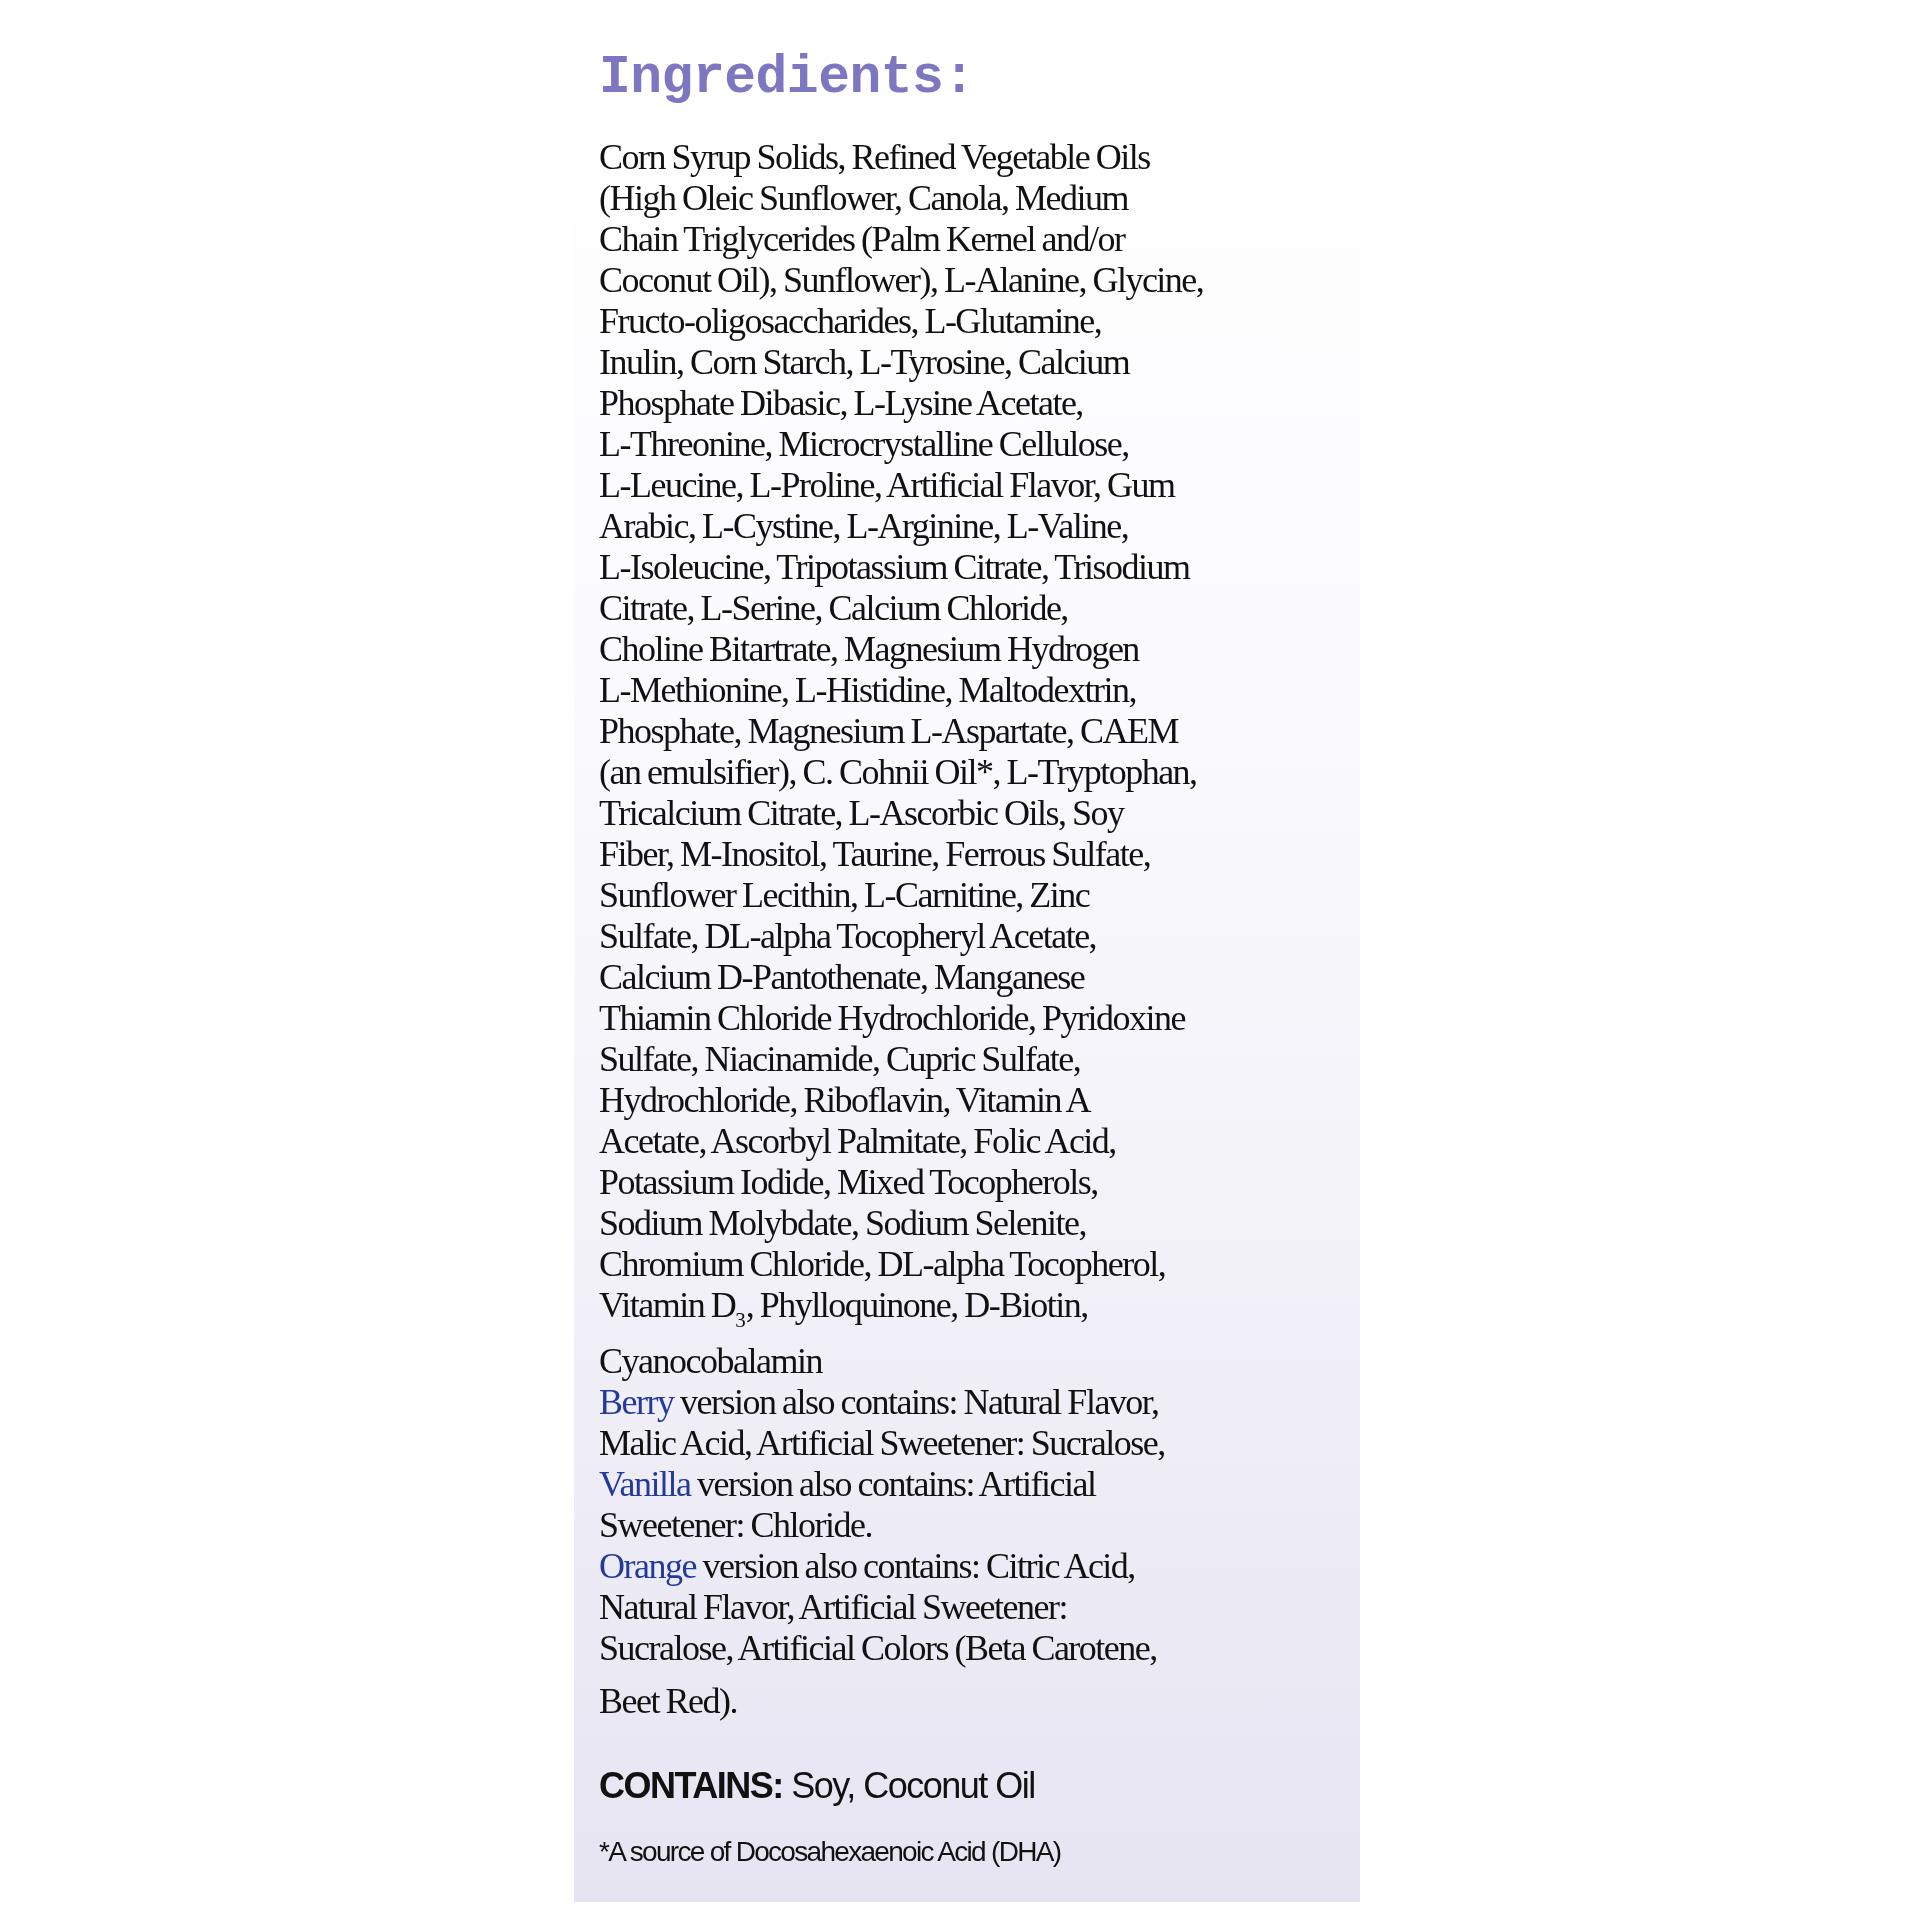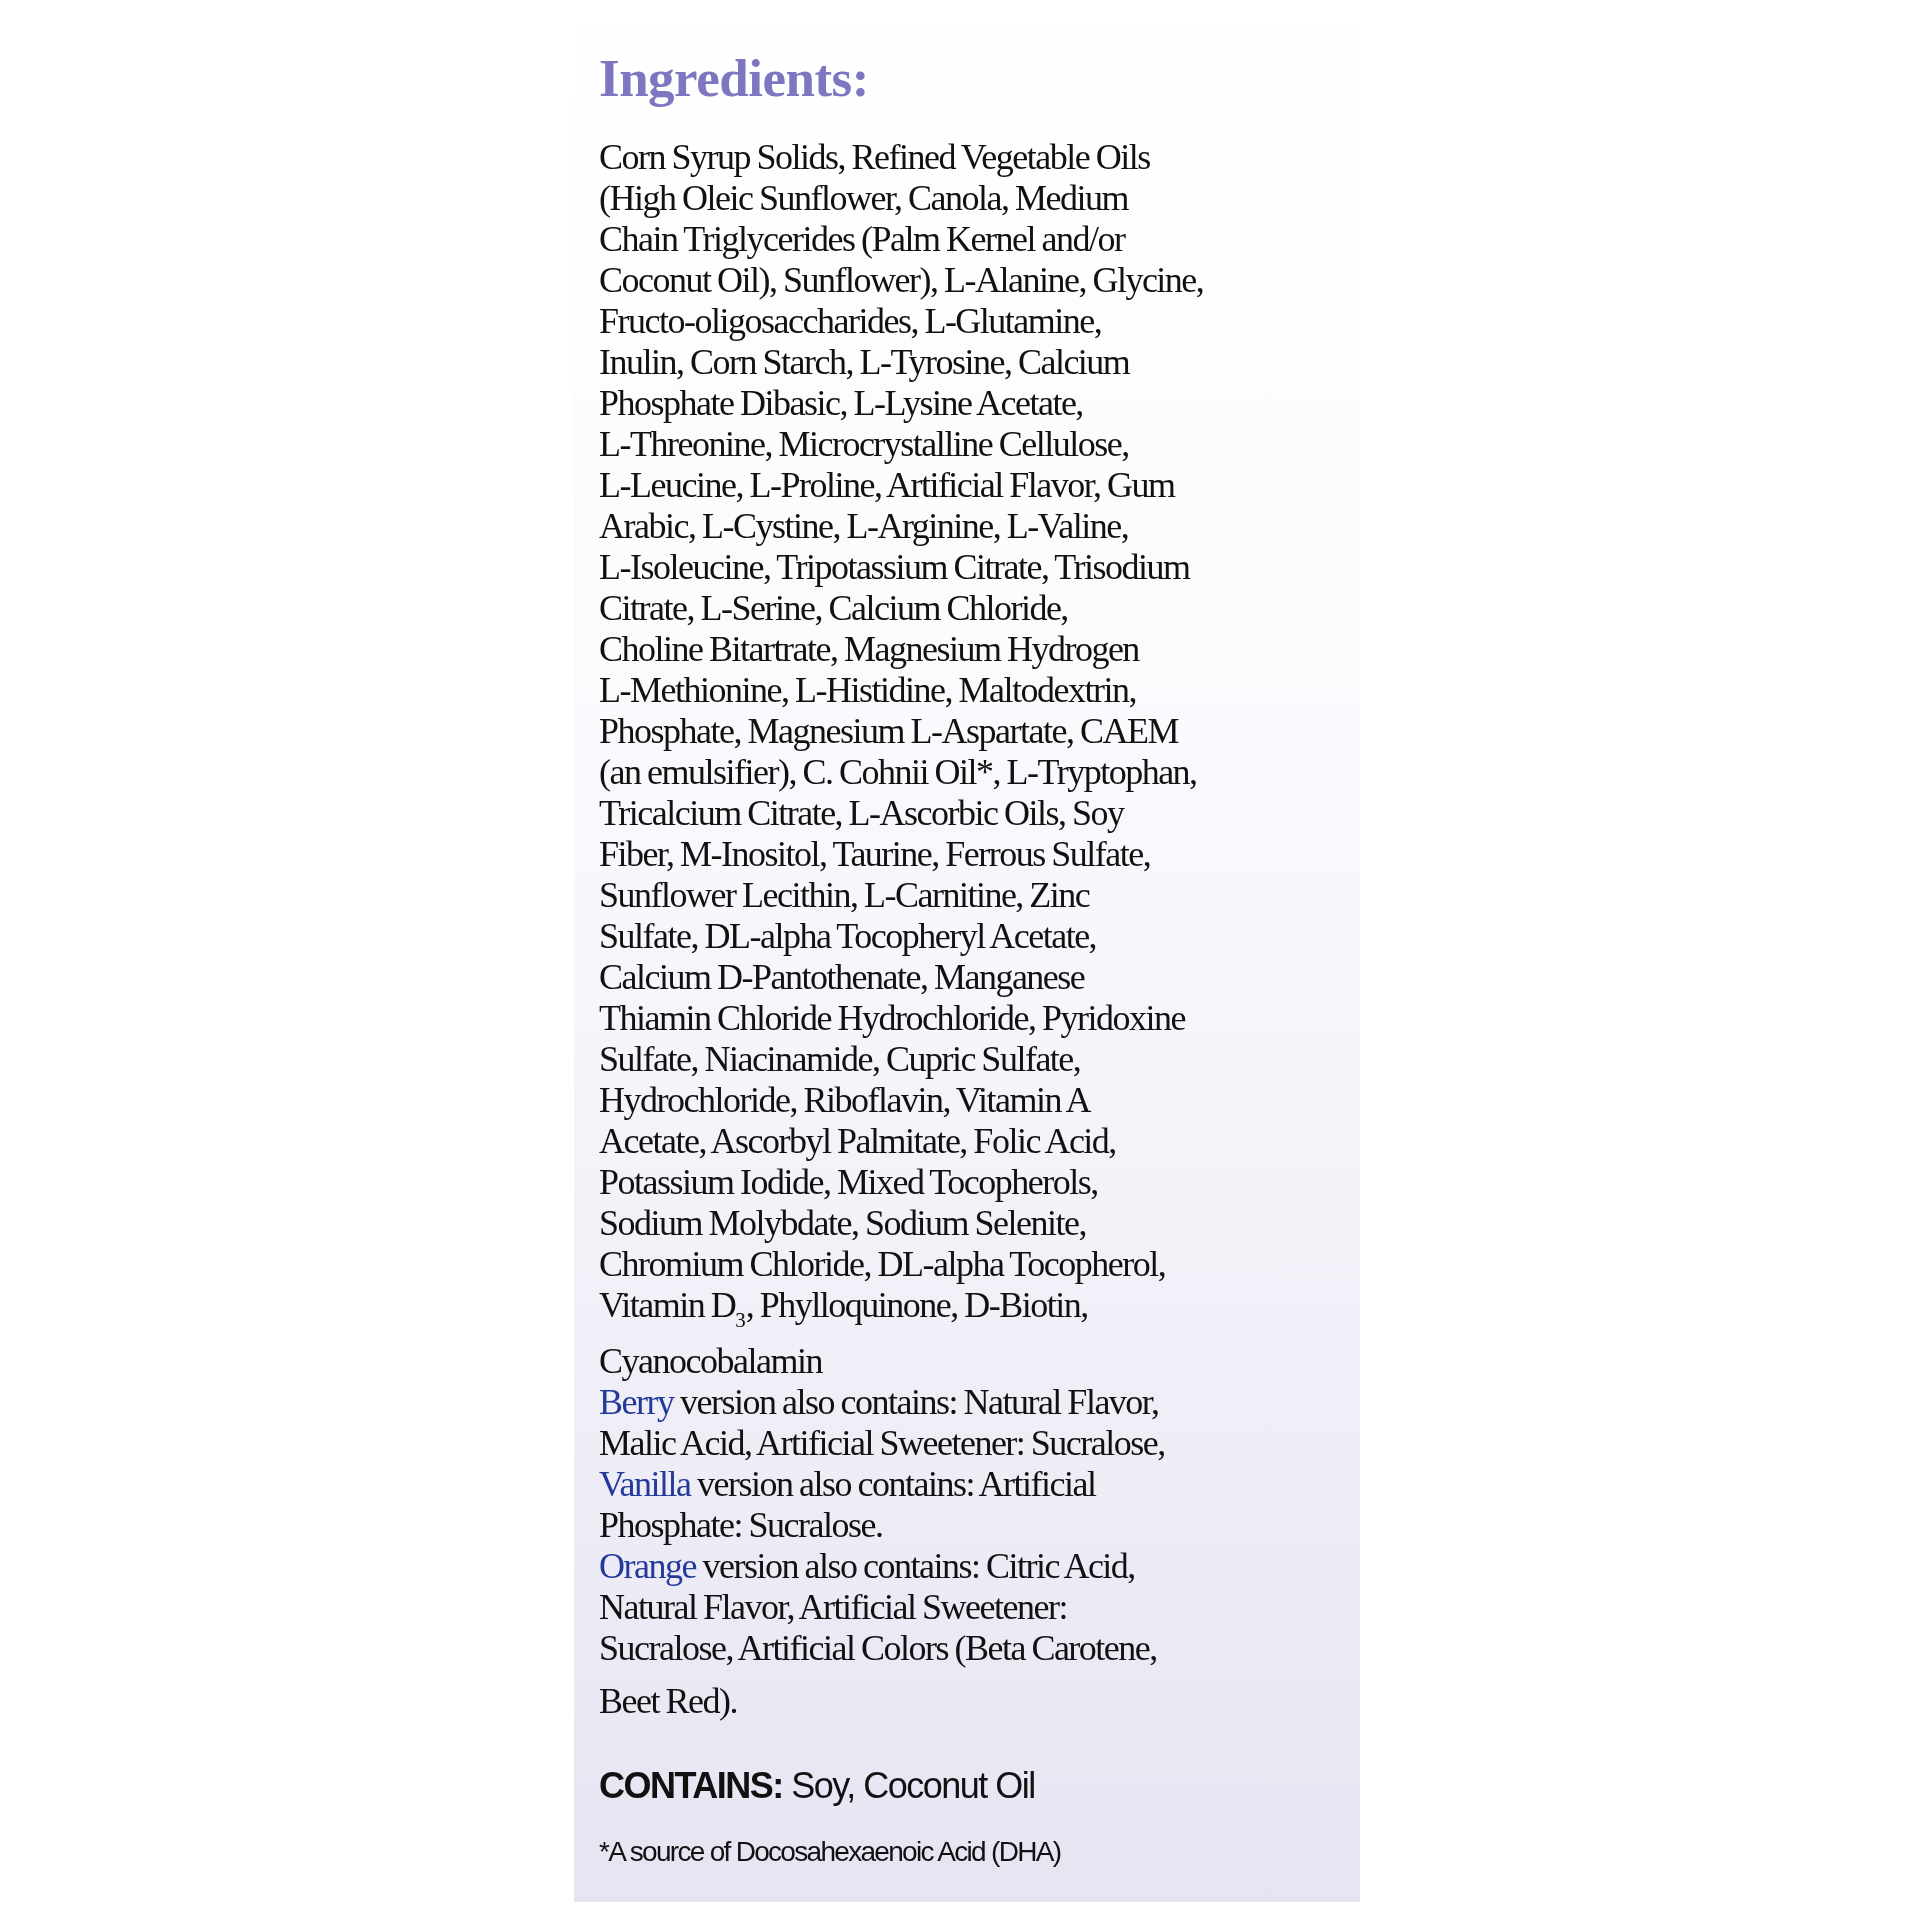--- a/index.html
+++ b/index.html
@@ -19,21 +19,21 @@
       background: linear-gradient(to bottom, #ffffff 0%, #fbfbfe 35%, #f1f0f8 70%, #e6e4f1 100%);
       box-sizing: border-box;
       padding-left: 25px;
       padding-right: 9.7px;
     }
     .title {
       position: absolute;
       left: 25px;
       top: 48px;
       margin: 0;
-      font-family: Liberation Serif, serif;
+      font-family: Liberation Mono, monospace;
       font-weight: bold;
       font-size: 53px;
       color: #7d76c0;
       letter-spacing: -0.5px;
       text-align: center;
     }
     .ingredients {
       position: absolute;
       left: 25px;
       top: 137px;
@@ -105,21 +105,21 @@
     <span class="line">Potassium Iodide, Mixed Tocopherols,</span>
     <span class="line">Sodium Molybdate, Sodium Selenite,</span>
     <span class="line">Chromium Chloride, DL-alpha Tocopherol,</span>
     <span class="line"><span>Vitamin D</span><span class="sub">3</span><span>, Phylloquinone, D-Biotin,</span></span>
     <span class="line">Cyanocobalamin</span>
 
     <span class="line"><span class="flavor">Berry</span><span> version also contains: Natural Flavor,</span></span>
     <span class="line">Malic Acid, Artificial Sweetener: Sucralose,</span>
 
     <span class="line"><span class="flavor">Vanilla</span><span> version also contains: Artificial</span></span>
-    <span class="line">Phosphate: Sucralose.</span>
+    <span class="line">Sweetener: Chloride.</span>
 
     <span class="line"><span class="flavor">Orange</span><span> version also contains: Citric Acid,</span></span>
     <span class="line">Natural Flavor, Artificial Sweetener:</span>
     <span class="line">Sucralose, Artificial Colors (Beta Carotene,</span>
     <span class="line" style="margin-top:12px">Beet Red).</span>
   </div>
 
   <div class="contains"><b>CONTAINS:</b><span> Soy, Coconut Oil</span></div>
 
   <div class="footnote">*A source of Docosahexaenoic Acid (DHA)</div>

